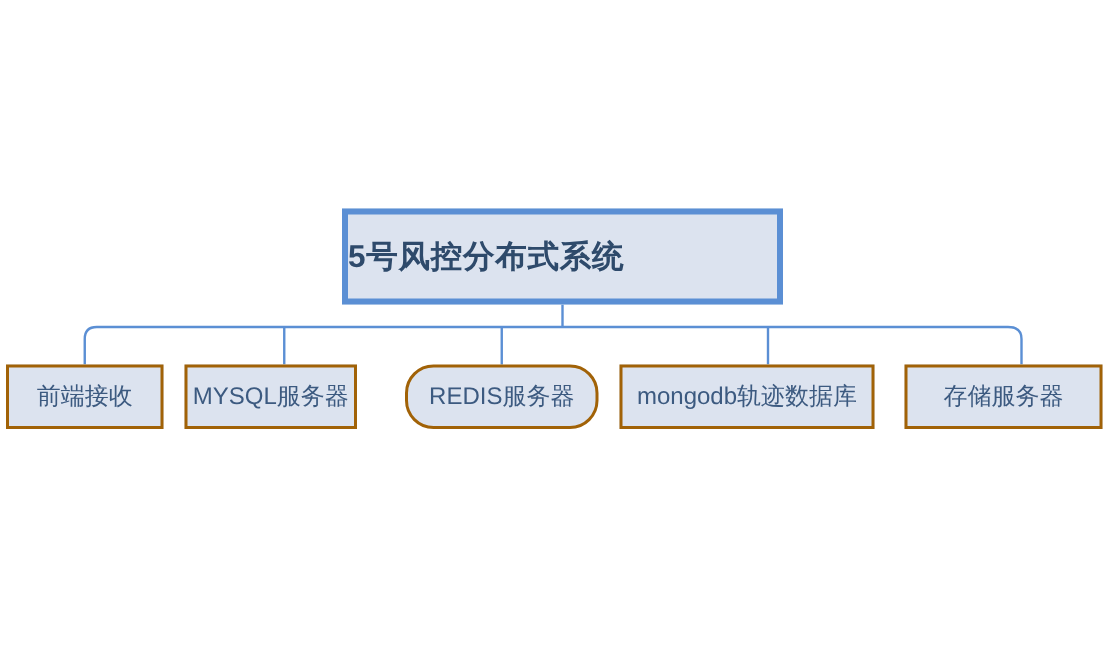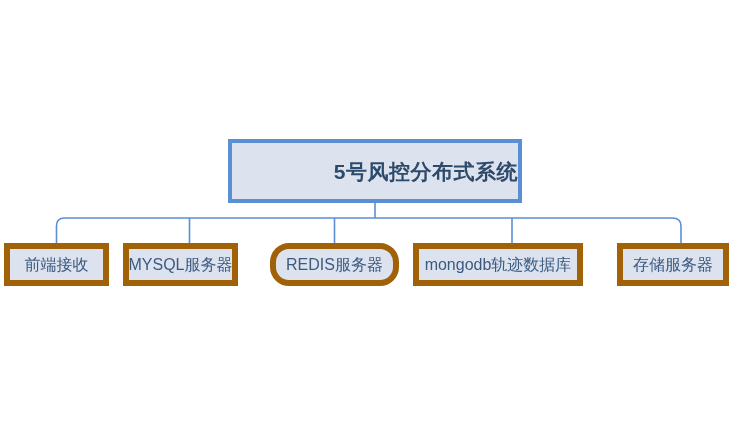--- a/index.html
+++ b/index.html
@@ -35,57 +35,57 @@
     position: absolute;
     left: 228px;
     top: 139px;
     width: 294px;
     height: 64px;
     box-sizing: border-box;
     background: #dce3ef;
     border: 4px solid #5b8fd4;
     display: flex;
     align-items: center;
-    justify-content: flex-end;
+    justify-content: flex-start;
     z-index: 2;
   }
   #root-node .node-label {
     font-size: 21px;
     font-weight: bold;
     color: #2e4a6b;
     letter-spacing: 0.5px;
     line-height: 1;
     white-space: nowrap;
   }
 
   
   .child-node {
     position: absolute;
     top: 243px;
     height: 43px;
     box-sizing: border-box;
     background: #dce3ef;
-    border: 6px solid #a16207;
+    border: 2px solid #a16207;
     display: flex;
     align-items: center;
     justify-content: center;
     z-index: 2;
   }
   .child-node .node-label {
     font-size: 16px;
     color: #3c5a80;
     line-height: 1;
     white-space: nowrap;
   }
 
   .child-0 { left: 4px;   width: 105px; }
   .child-1 { left: 123px; width: 115px; }
   .child-2 { left: 270px; width: 129px; border-radius: 19px; }
   .child-3 { left: 413px; width: 170px; }
-  .child-4 { left: 617px; width: 112px; align-items: center; }
+  .child-4 { left: 603px; width: 132px; align-items: center; }
 </style>
 </head>
 <body>
 
 <div id="canvas">
 
   <svg id="connector-layer" viewBox="0 0 741 434" width="741" height="434">
     <g fill="none" stroke="#5b8fd4" stroke-width="1.6" stroke-linecap="butt">
 
       <path d="M 375 203 L 375 218"></path>

